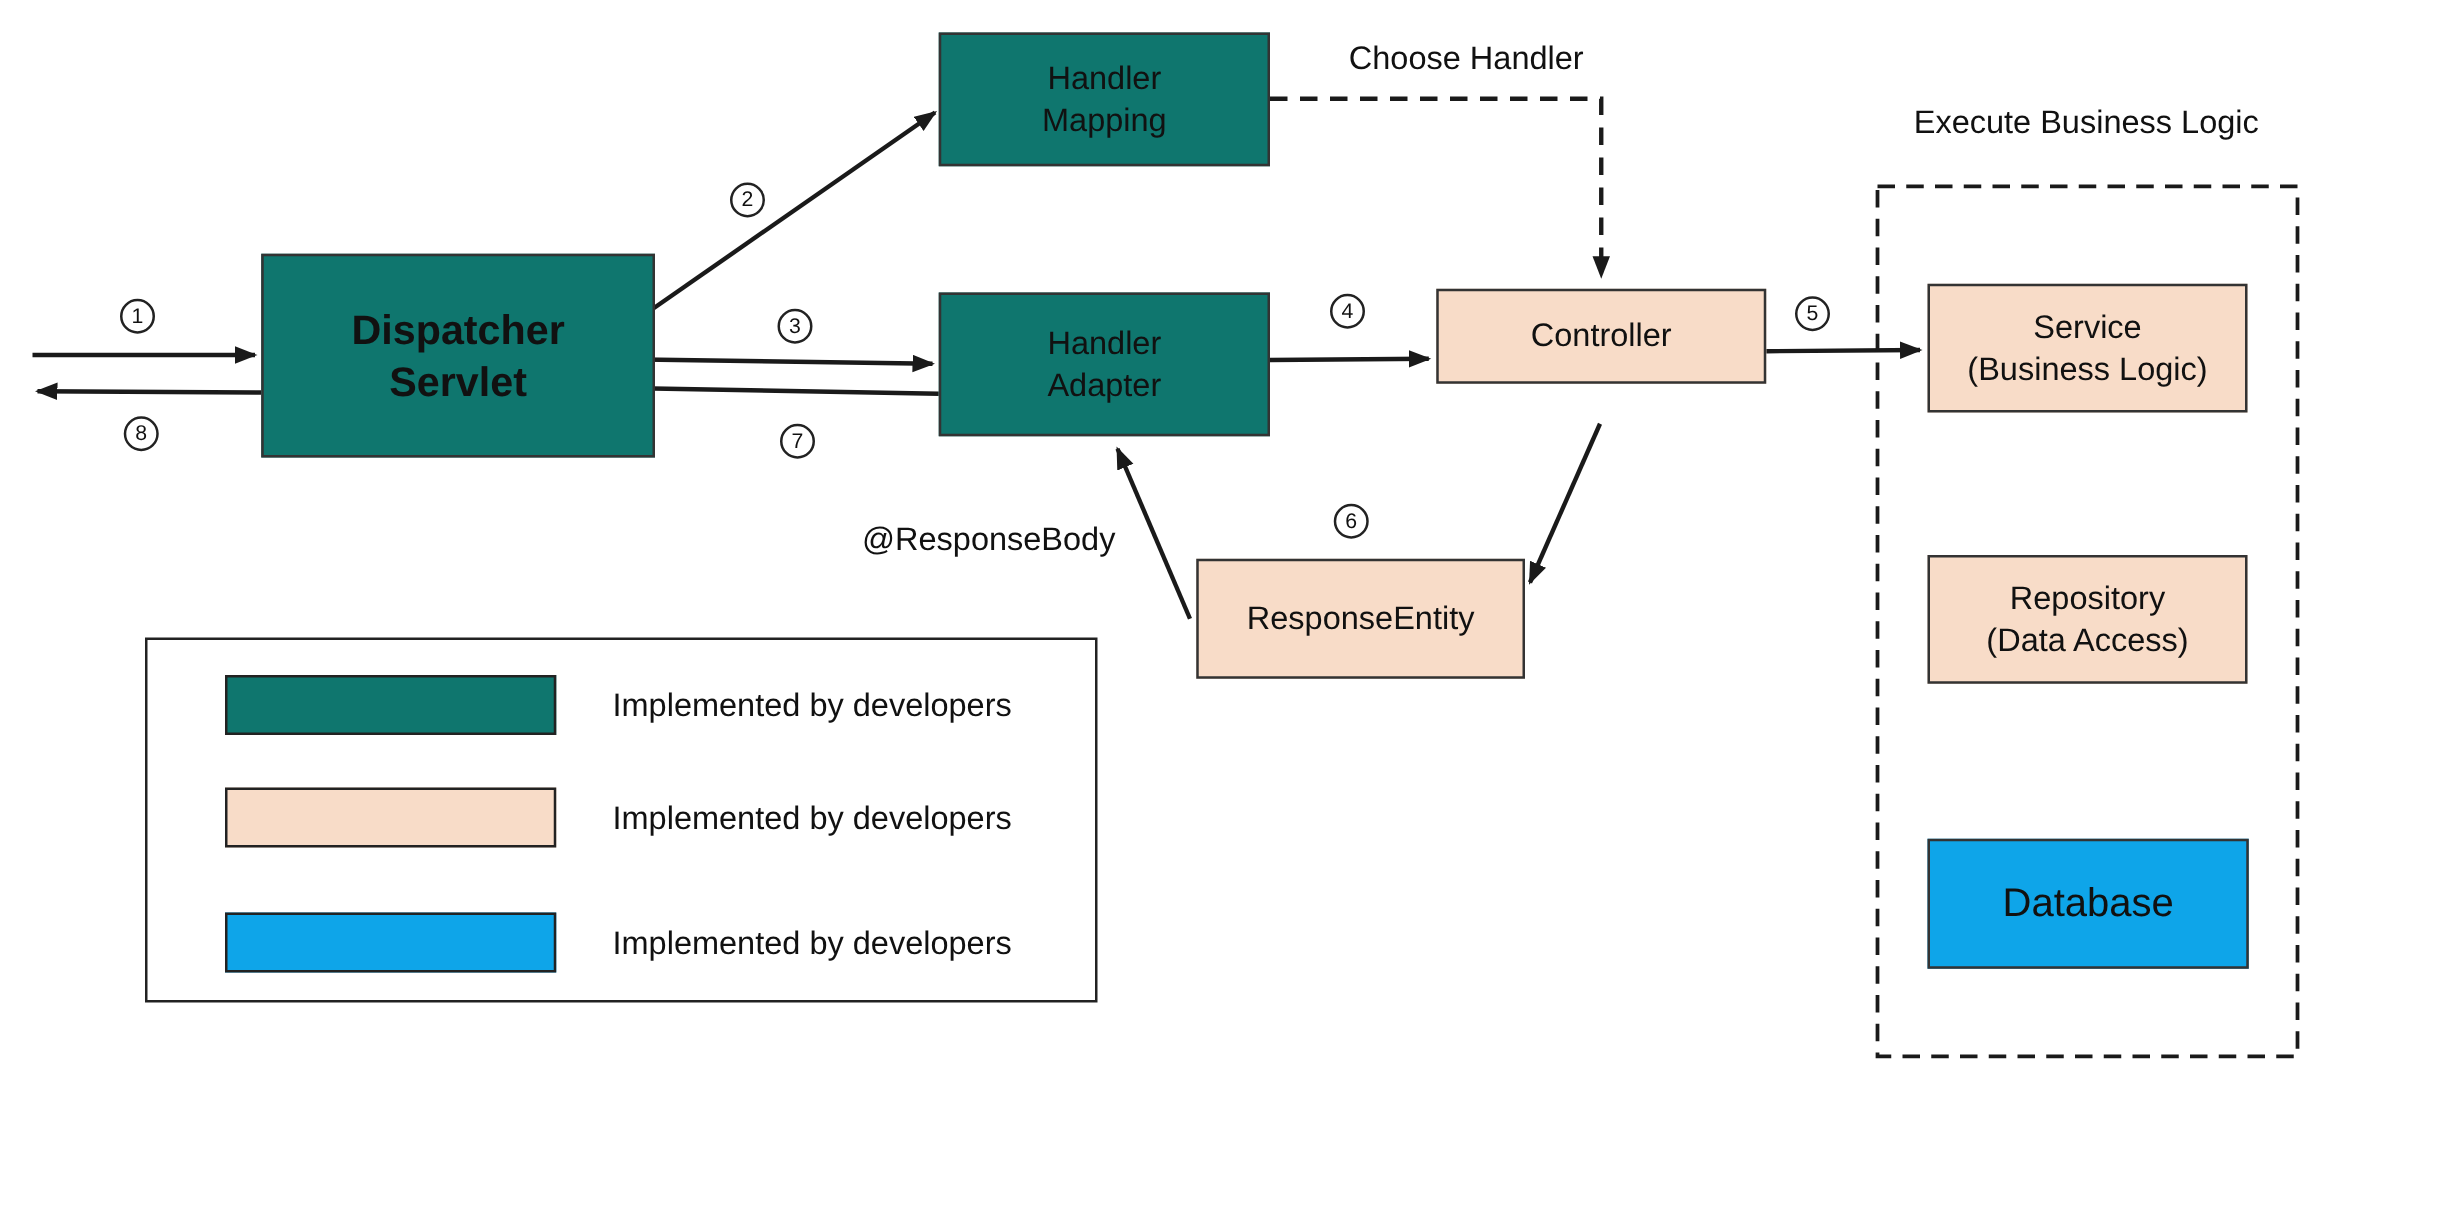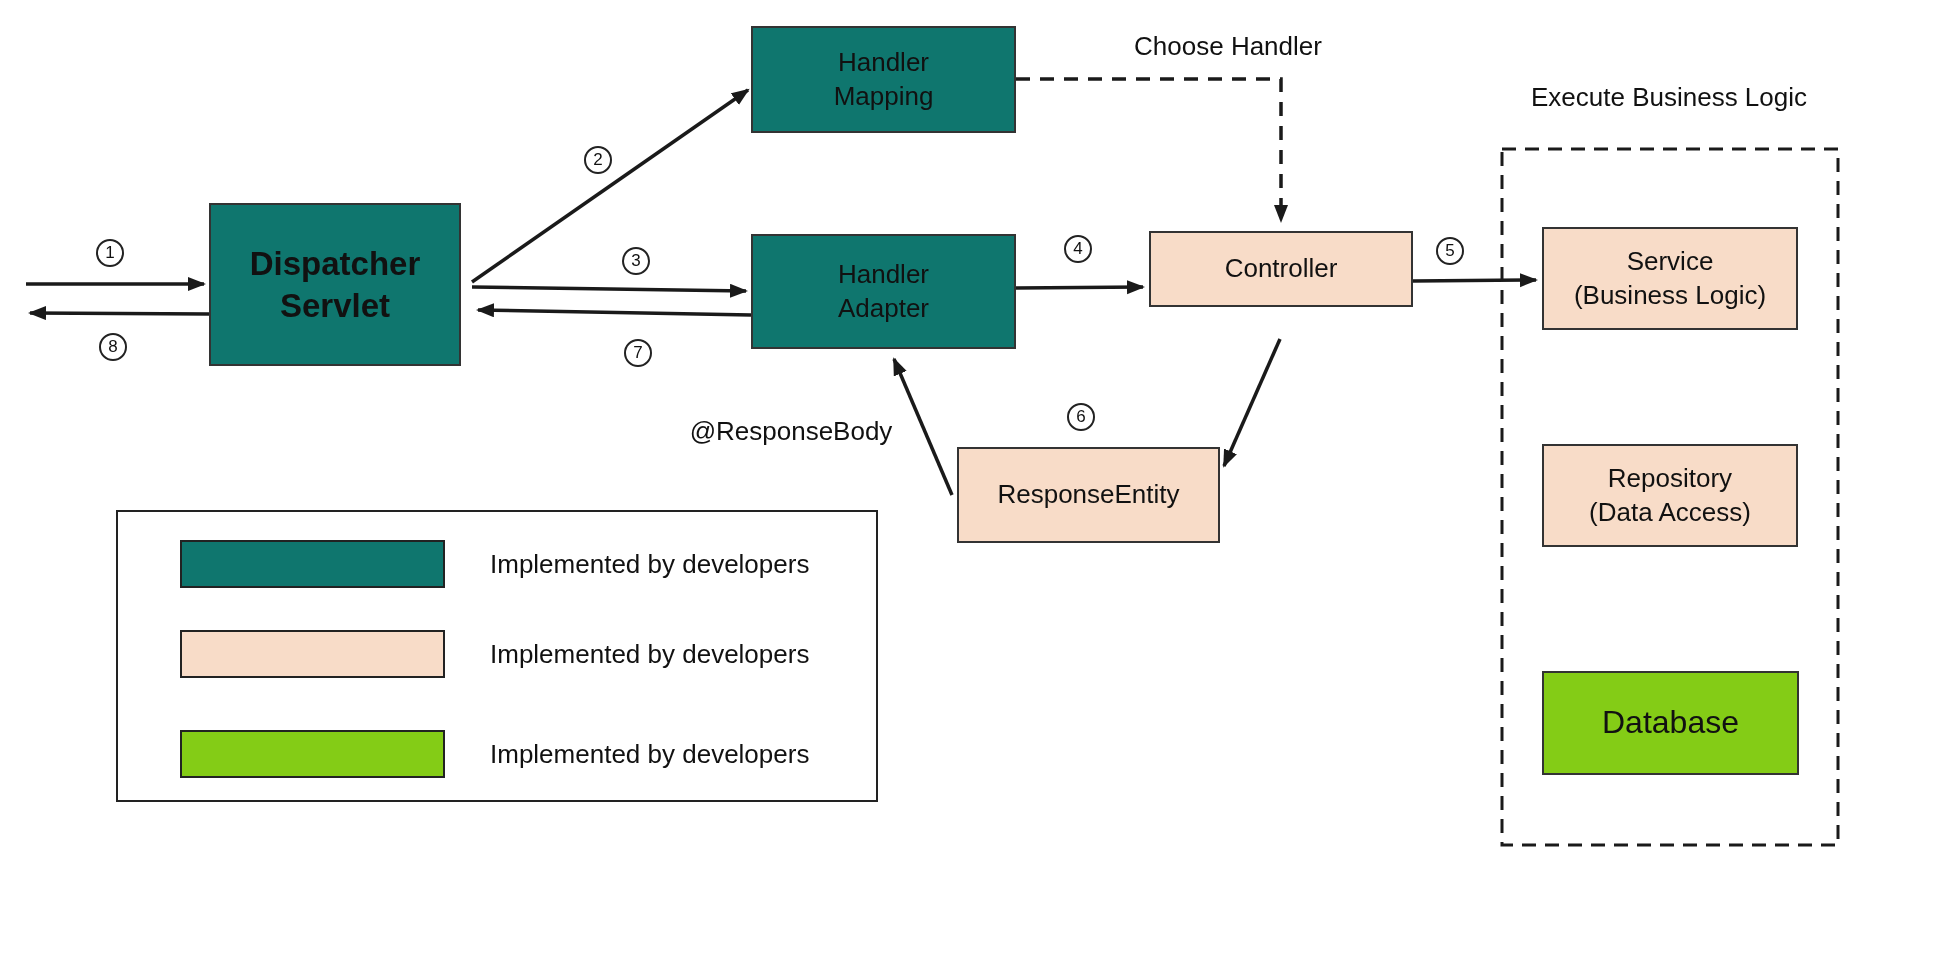--- a/index.html
+++ b/index.html
@@ -8,21 +8,21 @@
     font-family:"Liberation Sans","DejaVu Sans",sans-serif;color:#111;
   }
   .arrow-layer{position:absolute;left:0;top:0;width:1950px;height:964px;}
   .node{
     position:absolute;display:flex;align-items:center;justify-content:center;
     border:2.5px solid #333;box-sizing:border-box;text-align:center;
     font-size:26px;line-height:1.3;white-space:pre-line;
   }
   .fill-blue{background:#0f766e;}
   .fill-orange{background:#f8dcc8;}
-  .fill-green{background:#84cc16;}
+  .fill-green{background:#0ea5e9;}
   .node.big-bold{font-weight:bold;font-size:33px;line-height:1.25;}
   .node.big{font-size:32px;}
   .step{
     position:absolute;width:28px;height:28px;border:2.5px solid #222;border-radius:50%;
     box-sizing:border-box;display:flex;align-items:center;justify-content:center;
     font-size:17px;background:#fff;
   }
   .annotation{
     position:absolute;font-size:26px;text-align:center;white-space:nowrap;
   }
@@ -68,21 +68,21 @@
 
     <line x1="1280" y1="339" x2="1224" y2="466" stroke="#1a1a1a" stroke-width="3.5" marker-end="url(#ah)"></line>
 
     <line x1="952" y1="495" x2="894" y2="359" stroke="#1a1a1a" stroke-width="3.5" marker-end="url(#ah)"></line>
 
     <path d="M1016,79 L1281,79 L1281,221" fill="none" stroke="#1a1a1a" stroke-width="3.5" stroke-dasharray="14 10" marker-end="url(#ah)"></path>
 
     <rect x="1502" y="149" width="336" height="696" fill="none" stroke="#1a1a1a" stroke-width="3" stroke-dasharray="14 9"></rect>
   </svg>
 
-  <div class="node fill-blue big-bold" style="left:209px;top:203px;width:252px;height:163px;">Dispatcher
+  <div class="node fill-blue big-bold" style="left:209px;top:203px;width:315px;height:163px;">Dispatcher
 Servlet</div>
 
   <div class="node fill-blue" style="left:751px;top:26px;width:265px;height:107px;">Handler
 Mapping</div>
 
   <div class="node fill-blue" style="left:751px;top:234px;width:265px;height:115px;">Handler
 Adapter</div>
 
   <div class="node fill-orange" style="left:1149px;top:231px;width:264px;height:76px;">Controller</div>
 
@@ -98,21 +98,21 @@
 
   <div class="step" style="left:96px;top:239px;">1</div>
   <div class="step" style="left:584px;top:146px;">2</div>
   <div class="step" style="left:622px;top:247px;">3</div>
   <div class="step" style="left:1064px;top:235px;">4</div>
   <div class="step" style="left:1436px;top:237px;">5</div>
   <div class="step" style="left:1067px;top:403px;">6</div>
   <div class="step" style="left:624px;top:339px;">7</div>
   <div class="step" style="left:99px;top:333px;">8</div>
 
-  <div class="annotation" style="left:1078px;top:31px;width:300px;">Choose Handler</div>
+  <div class="annotation" style="left:1023px;top:31px;width:300px;">Choose Handler</div>
 
   <div class="annotation" style="left:1519px;top:82px;width:300px;">Execute Business Logic</div>
 
   <div class="annotation" style="left:641px;top:416px;width:300px;">@ResponseBody</div>
 
   <div class="legend">
     <div class="legend-row" style="top:28px;">
       <div class="legend-swatch fill-blue"></div>
       <div class="legend-label">Implemented by developers</div>
     </div>

